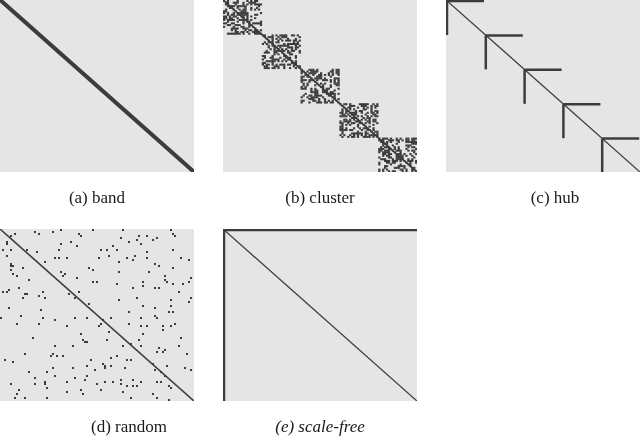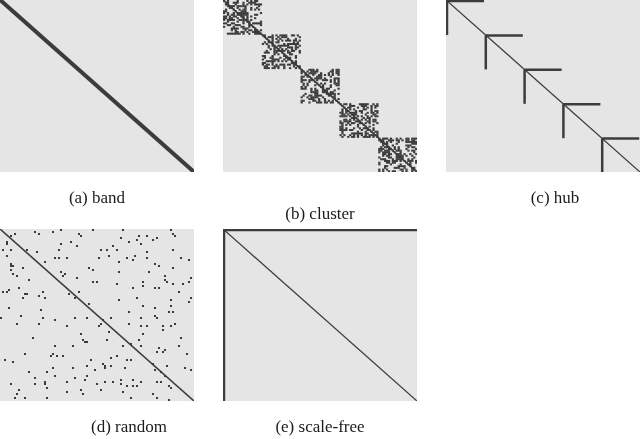--- a/index.html
+++ b/index.html
@@ -911,21 +911,21 @@
       <rect x="164.9" y="170.28" width="2.2399999999999998" height="2.02" fill="#3c3c3c"></rect>
       <rect x="168.78" y="170.28" width="2.2399999999999998" height="2.02" fill="#3c3c3c"></rect>
       <rect x="170.72" y="170.28" width="2.2399999999999998" height="2.02" fill="#3c3c3c"></rect>
       <rect x="178.48" y="170.28" width="2.2399999999999998" height="2.02" fill="#3c3c3c"></rect>
       <rect x="182.35999999999999" y="170.28" width="2.2399999999999998" height="2.02" fill="#3c3c3c"></rect>
       <rect x="188.18" y="170.28" width="2.2399999999999998" height="2.02" fill="#3c3c3c"></rect>
       <rect x="192.06" y="170.28" width="2.2399999999999998" height="2.02" fill="#3c3c3c"></rect>
       <line x1="0" y1="0" x2="194" y2="172" stroke="#3c3c3c" stroke-width="1.6"></line>
     </svg>
 </div>
-<div class="caption" style="left:223px;top:204px;">(b) cluster</div>
+<div class="caption" style="left:223px;top:188px;">(b) cluster</div>
 
 <div class="panel" style="left:446px;top:0;width:194px;height:172px;">
   <svg id="svg-hub" width="194" height="172">
       <line x1="0" y1="0" x2="194" y2="172" stroke="#3c3c3c" stroke-width="1.3"></line>
       <line x1="1" y1="1" x2="38" y2="1" stroke="#3c3c3c" stroke-width="2.5"></line>
       <line x1="1" y1="1" x2="1" y2="35" stroke="#3c3c3c" stroke-width="2.5"></line>
       <line x1="39.8" y1="35.4" x2="76.8" y2="35.4" stroke="#3c3c3c" stroke-width="2.5"></line>
       <line x1="39.8" y1="35.4" x2="39.8" y2="69.4" stroke="#3c3c3c" stroke-width="2.5"></line>
       <line x1="78.6" y1="69.8" x2="115.6" y2="69.8" stroke="#3c3c3c" stroke-width="2.5"></line>
       <line x1="78.6" y1="69.8" x2="78.6" y2="103.8" stroke="#3c3c3c" stroke-width="2.5"></line>
@@ -1174,13 +1174,13 @@
 </div>
 <div class="caption" style="left:0;top:417px;margin-left:32px;">(d) random</div>
 
 <div class="panel" style="left:223px;top:229px;width:194px;height:172px;">
   <svg width="194" height="172">
     <line x1="0" y1="1" x2="194" y2="1" stroke="#3c3c3c" stroke-width="2.5"></line>
     <line x1="1" y1="0" x2="1" y2="172" stroke="#3c3c3c" stroke-width="2.5"></line>
     <line x1="0" y1="0" x2="194" y2="172" stroke="#3c3c3c" stroke-width="1.3"></line>
   </svg>
 </div>
-<div class="caption" style="left:223px;top:417px;">(e) scale-free</div>
+<div class="caption" style="left:223px;top:417px;font-style:italic;">(e) scale-free</div>
 
 </body></html>

